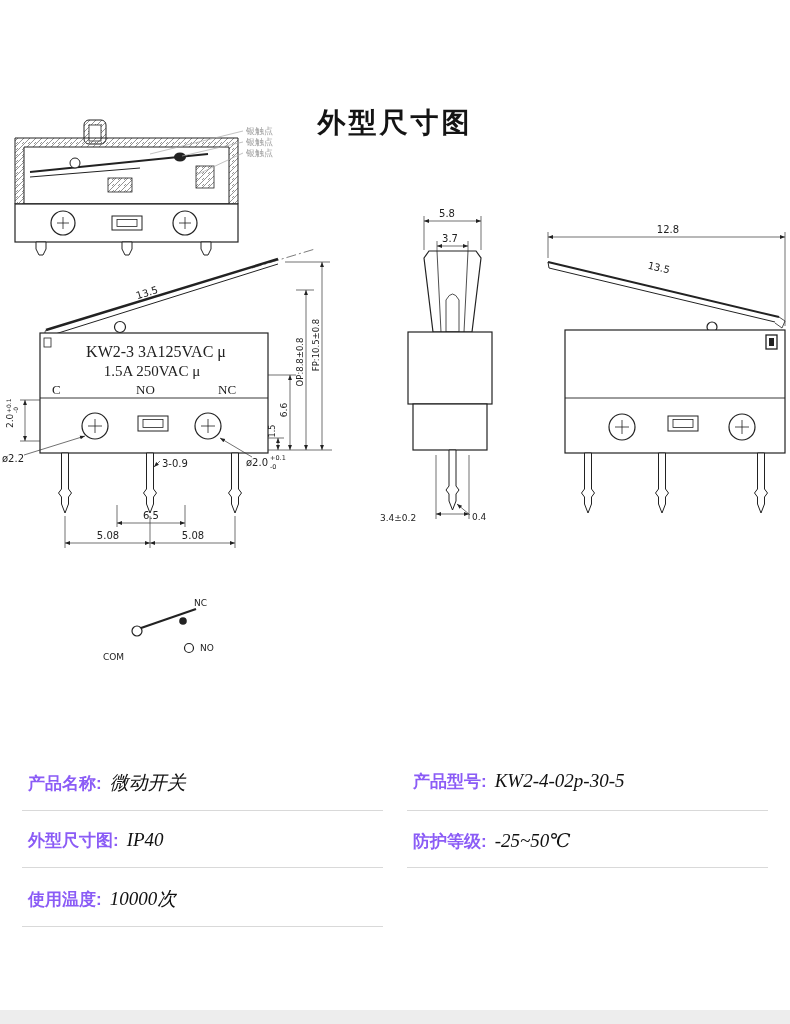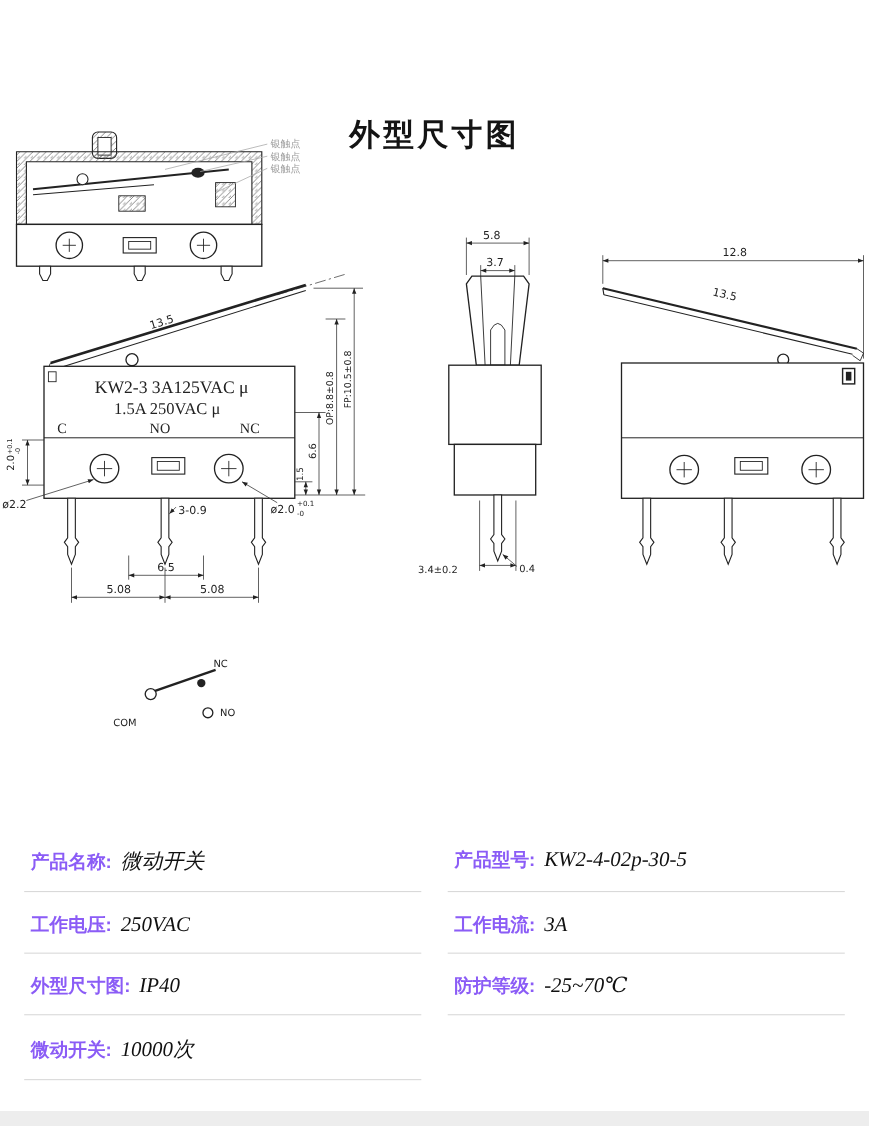--- a/index.html
+++ b/index.html
@@ -229,41 +229,31 @@
         <span class="plabel">产品名称:</span>
         <span class="pvalue">微动开关</span>
       </div>
       <div class="pcell">
         <span class="plabel">产品型号:</span>
         <span class="pvalue">KW2-4-02p-30-5</span>
       </div>
     </div>
     <div class="prow">
       <div class="pcell">
-        <span class="plabel">工作电压:</span>
-        <span class="pvalue">250VAC</span>
-      </div>
-      <div class="pcell">
-        <span class="plabel">工作电流:</span>
-        <span class="pvalue">3A</span>
+        <span class="plabel">外型尺寸图:</span>
+        <span class="pvalue">IP40</span>
+      </div>
+      <div class="pcell">
+        <span class="plabel">防护等级:</span>
+        <span class="pvalue">-25~50℃</span>
       </div>
     </div>
     <div class="prow">
       <div class="pcell">
-        <span class="plabel">外型尺寸图:</span>
-        <span class="pvalue">IP40</span>
-      </div>
-      <div class="pcell">
-        <span class="plabel">防护等级:</span>
-        <span class="pvalue">-25~70℃</span>
-      </div>
-    </div>
-    <div class="prow">
-      <div class="pcell">
-        <span class="plabel">微动开关:</span>
+        <span class="plabel">使用温度:</span>
         <span class="pvalue">10000次</span>
       </div>
       <div class="pcell empty">
         <span class="plabel"></span>
         <span class="pvalue"></span>
       </div>
     </div>
   </div>
 
   <div class="bottom-strip"></div>

